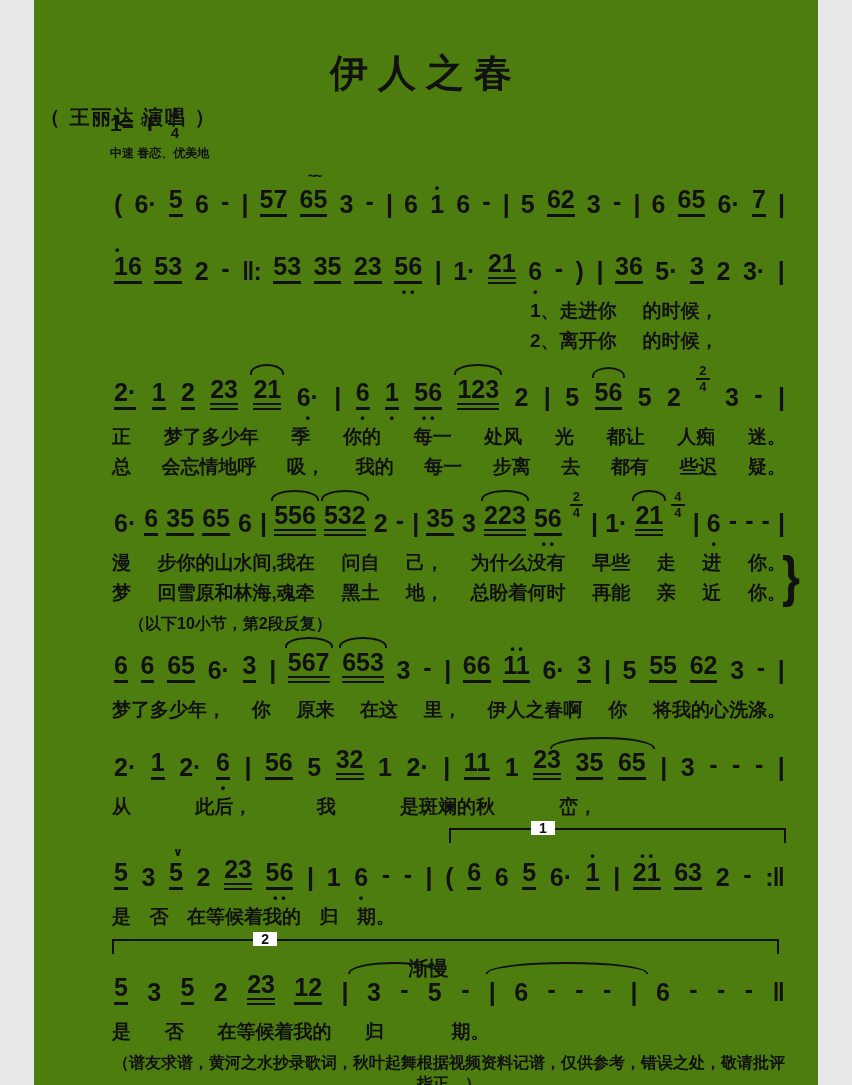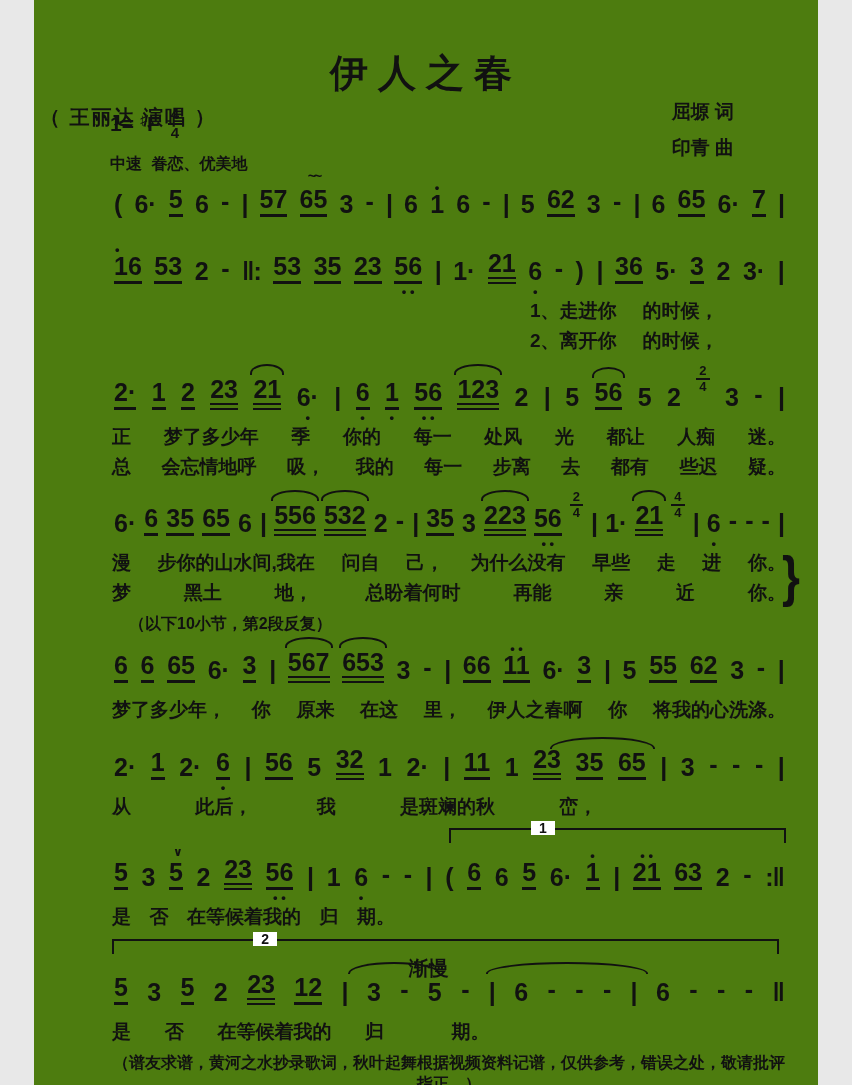--- a/index.html
+++ b/index.html
@@ -14,21 +14,21 @@
     font-size:38px;letter-spacing:10px;}
   .subtitle{position:absolute;top:104px;left:6px;right:0;text-align:left;
     font-size:20px;letter-spacing:2px;}
   .credits{position:absolute;right:84px;top:94px;font-size:19px;line-height:1.9;}
   .keyrow{position:absolute;left:76px;top:106px;font-size:21px;display:flex;align-items:center;}
   .keyrow .acc{font-size:14px;transform:translateY(-5px);margin-left:6px;}
   .frac{display:inline-flex;flex-direction:column;align-items:center;
     font-size:15px;line-height:1.1;margin-left:8px;}
   .frac i{font-style:normal;padding:0 3px;}
   .frac i:first-child{border-bottom:2px solid #111;}
-  .tempo{position:absolute;left:76px;top:154px;font-size:16px;font-family:Liberation Mono, monospace;}
+  .tempo{position:absolute;left:76px;top:145px;font-size:12px;}
   
   .score{position:absolute;left:78px;top:172px;width:674px;}
   .line{position:relative;margin-bottom:8px;}
   .notes{display:flex;justify-content:space-between;align-items:flex-end;
     padding:15px 2px 11px;}
   .tok{position:relative;display:inline-block;font-size:25px;line-height:1;color:#111;}
   .tok .tx{display:inline-block;}
   .u1 .tx{border-bottom:3px solid #111;padding-bottom:2px;}
   .u2 .tx{border-bottom:7px double #111;padding-bottom:1px;}
   .tok.bar .tx{letter-spacing:-1px;}
@@ -79,24 +79,20 @@
   .footnote{text-align:center;font-size:16px;margin-top:4px;}
 </style>
 </head>
 <body>
 
 <div class="sheet">
 
   <div class="title">伊人之春</div>
   <div class="subtitle">（ 王丽达 演唱 ）</div>
 
-  <div class="credits">
-    <div>屈塬 词</div>
-    <div>印青 曲</div>
-  </div>
 
   <div class="keyrow">
     <span>1=</span>
       <span class="acc">♯</span>
       <span>F</span>
     <span class="frac">
         <i>4</i>
         <i>4</i>
       </span>
   </div>
@@ -267,20 +263,21 @@
             <span>问自</span>
             <span>己，</span>
             <span>为什么没有</span>
             <span>早些</span>
             <span>走</span>
             <span>进</span>
             <span>你。</span>
           </div>
         <div class="lyr">
             <span>梦</span>
+            <span>回雪原和林海,魂牵</span>
             <span>黑土</span>
             <span>地，</span>
             <span>总盼着何时</span>
             <span>再能</span>
             <span>亲</span>
             <span>近</span>
             <span>你。</span>
           </div>
         <span class="brace">}</span>
       </div>

